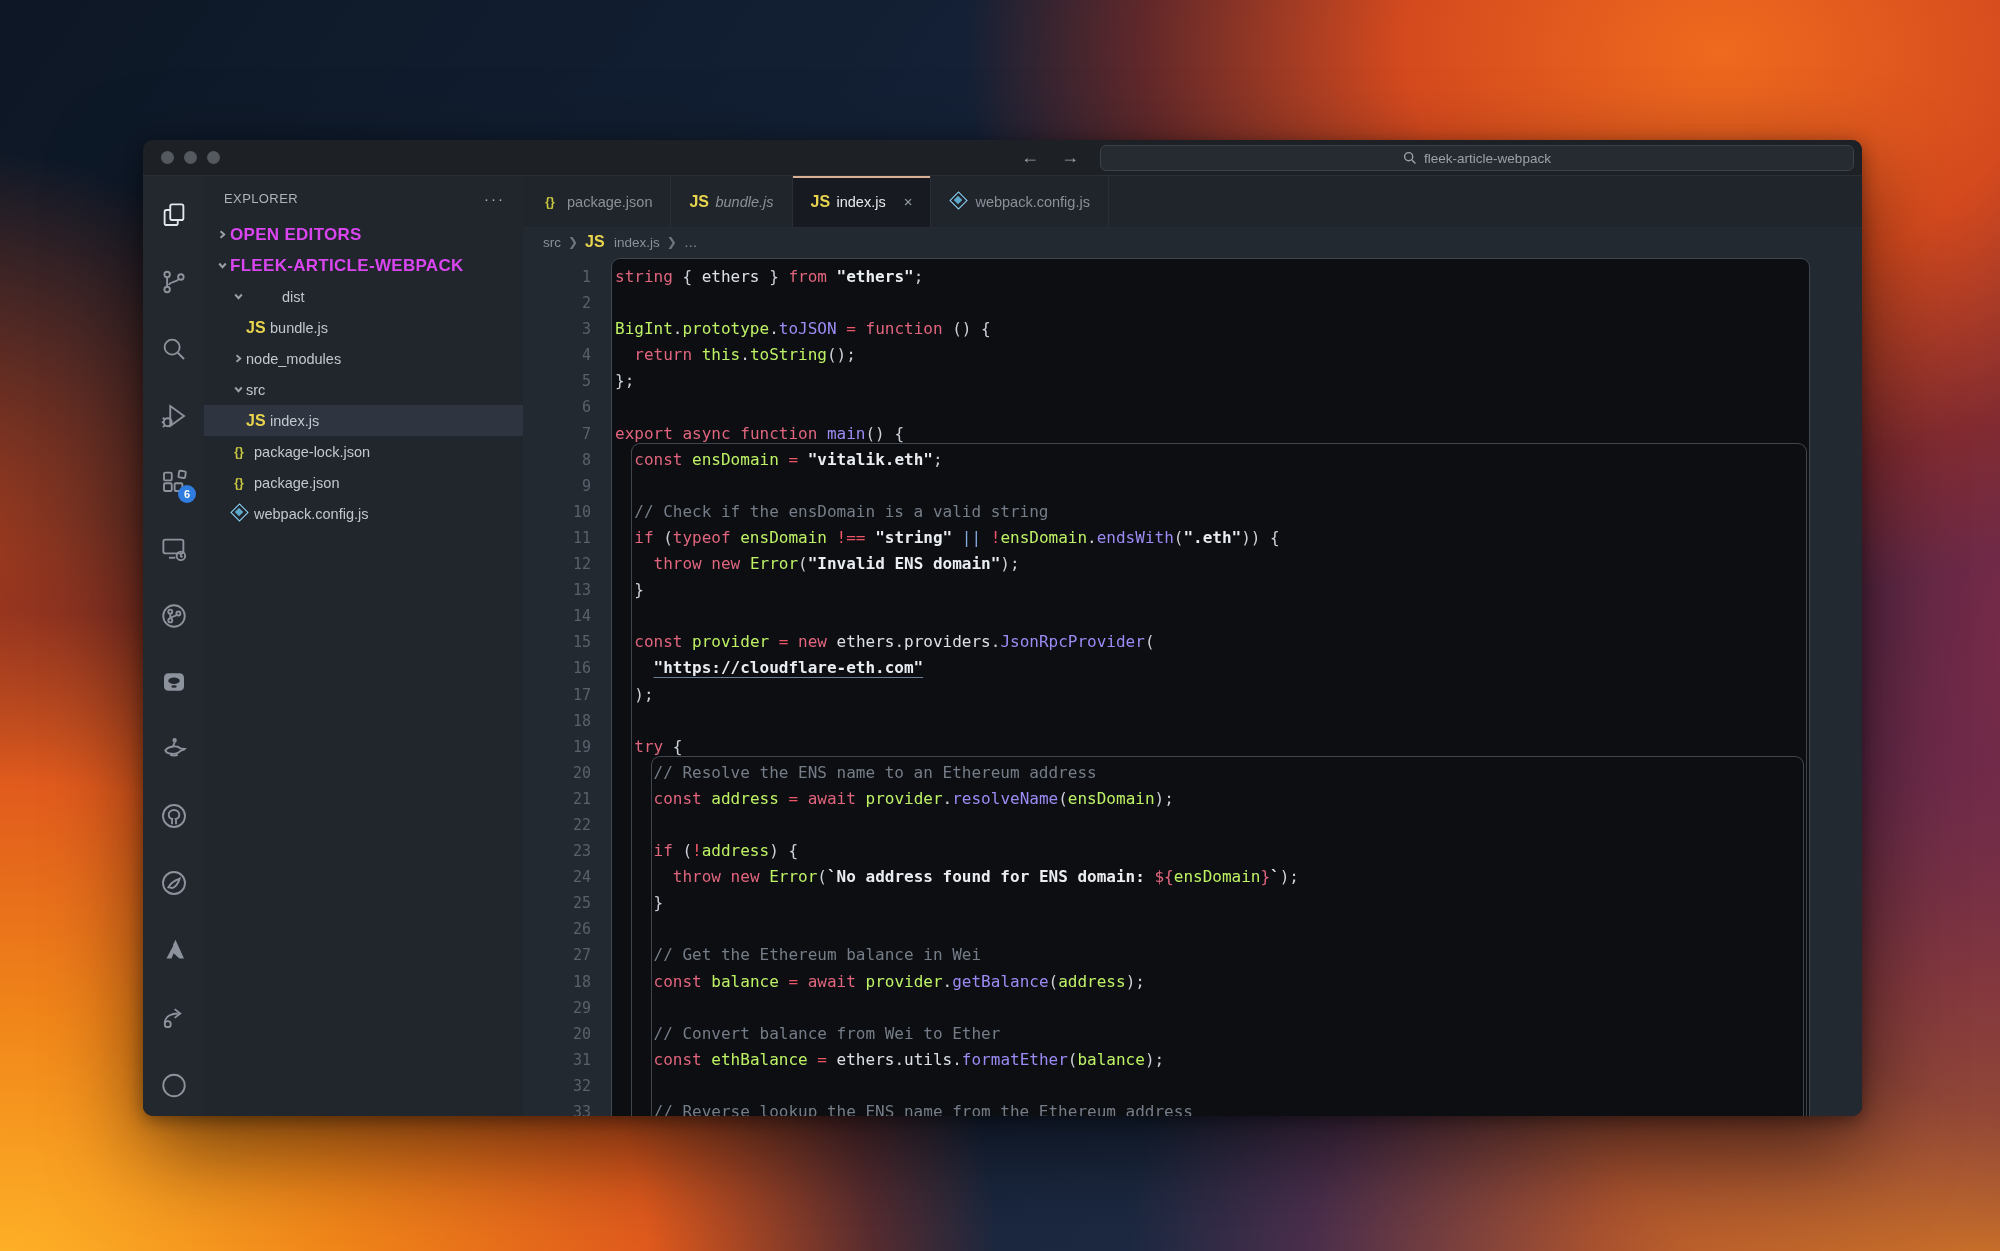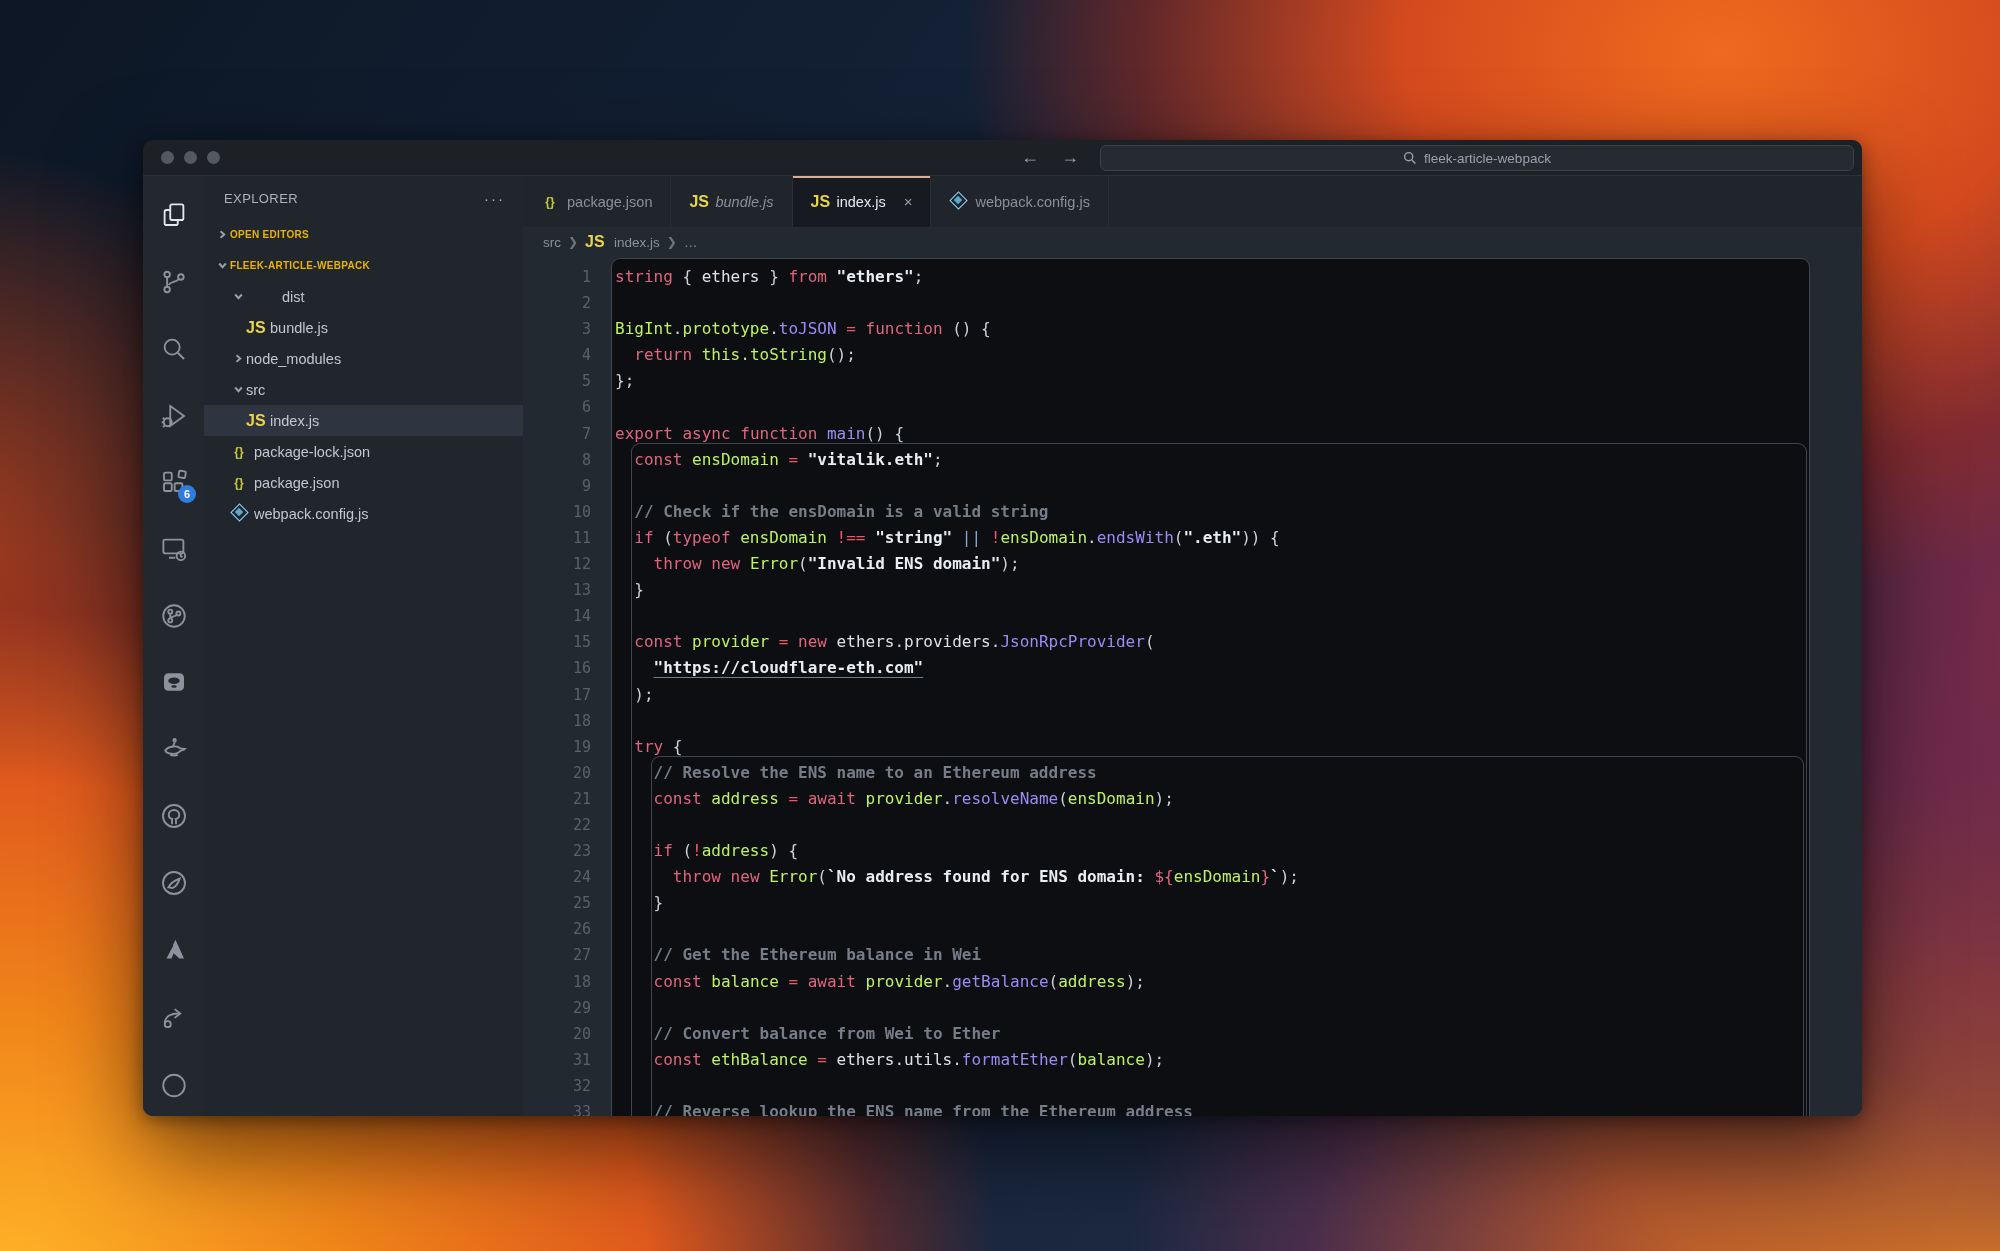--- a/index.html
+++ b/index.html
@@ -38,21 +38,21 @@
   .ab-item{ width:61px; height:69px; display:flex; align-items:center; justify-content:center; position:relative; color:#8d939c;}
   .ab-item.active{ color:#e3e6ea;}
   .ab-item svg{ width:30px; height:30px; stroke:currentColor; fill:none; stroke-width:1.5;}
   .badge{ position:absolute; right:8px; bottom:13px; min-width:18px; height:18px; border-radius:10px; background:#2f7de1; color:#fff; font-size:11px; font-weight:bold; display:flex; align-items:center; justify-content:center;}
   
   .sidebar{ width:319px; background:#21252c; flex:none; font-size:14.5px; color:#c3c8cf; overflow:hidden;}
   .sb-header{ display:flex; align-items:center; justify-content:space-between; padding:14px 18px 12px 20px; color:#aeb4bc; font-size:13px; letter-spacing:.4px;}
   .sb-dots{ color:#aeb4bc; letter-spacing:2px; font-size:15px;}
   .tree-row{ display:flex; align-items:center; height:31px; cursor:default; white-space:nowrap;}
   .tree-row.selected{ background:#2e3440;}
-  .tree-row.section{ font-weight:bold; color:#eab308; font-size:10px; letter-spacing:.3px;}
+  .tree-row.section{ font-weight:bold; color:#d946ef; font-size:17px; letter-spacing:.3px;}
   .chev{ width:16px; height:16px; flex:none; display:flex; align-items:center; justify-content:center; color:#9aa0a8;}
   .chev svg{ width:11px; height:11px; stroke:currentColor; stroke-width:1.8; fill:none;}
   .fi{ width:18px; flex:none; text-align:center; margin-right:6px; font-weight:bold;}
   .fi-js{ color:#e8d44d; font-size:16px; font-style:normal; letter-spacing:0;}
   .fi-json{ color:#cbcb41; font-size:12px;}
   .fi-wp{ display:inline-block; width:13px; height:13px; position:relative;}
   .fi-wp i{ position:absolute; inset:0; transform:rotate(45deg); border:1.5px solid #8ed6fb; background:transparent;}
   .fi-wp b{ position:absolute; inset:3.5px; transform:rotate(45deg); background:#5da9cc;}
   
   .editor{ flex:1; display:flex; flex-direction:column; background:#232931; min-width:0;}
@@ -74,21 +74,21 @@
   .box-c{ left:128px; right:58px; top:500px;}
   .code-lines{ position:absolute; top:8px; left:0; right:0; font-size:16px; line-height:26.1px;}
   .line{ display:flex; height:26.1px;}
   .ln{ width:68px; flex:none; text-align:right; color:#59616b; font-size:15px;}
   .lc{ padding-left:24px; white-space:pre; font-weight:500;}
   .tk-k{ color:#e0657d;}
   .tk-o{ color:#ee5566;}
   .tk-v{ color:#bef264;}
   .tk-m{ color:#9b8cf5;}
   .tk-s{ color:#e9ecf0; font-weight:600;}
-  .tk-c{ color:#757d88;font-weight:bold;}
+  .tk-c{ color:#757d88;}
   .tk-p{ color:#ccd1d8;}
   .tk-w{ color:#dde1e7;}
   .tk-b{ color:#84a9dc;}
   .tk-u{ color:#e9ecf0; font-weight:600; text-decoration:underline; text-decoration-color:#6a7f95; text-underline-offset:4px;}
 </style>
 </head>
 <body>
 
 <div class="window">
 

